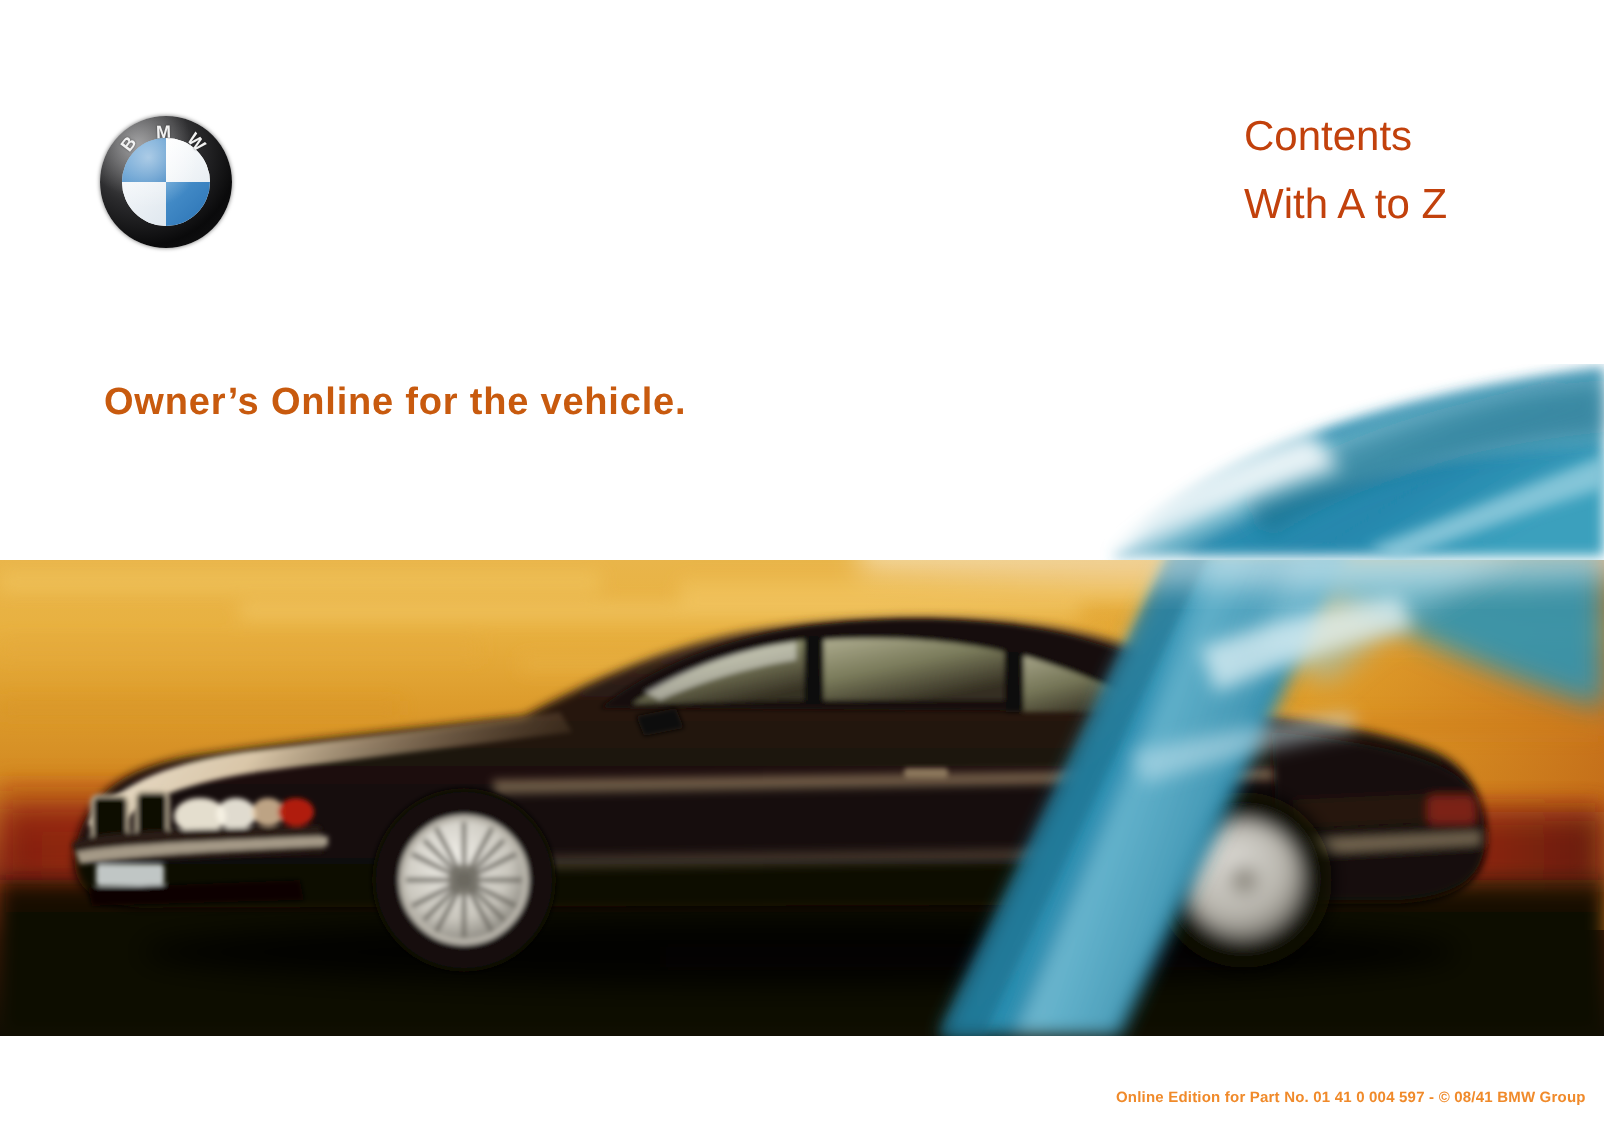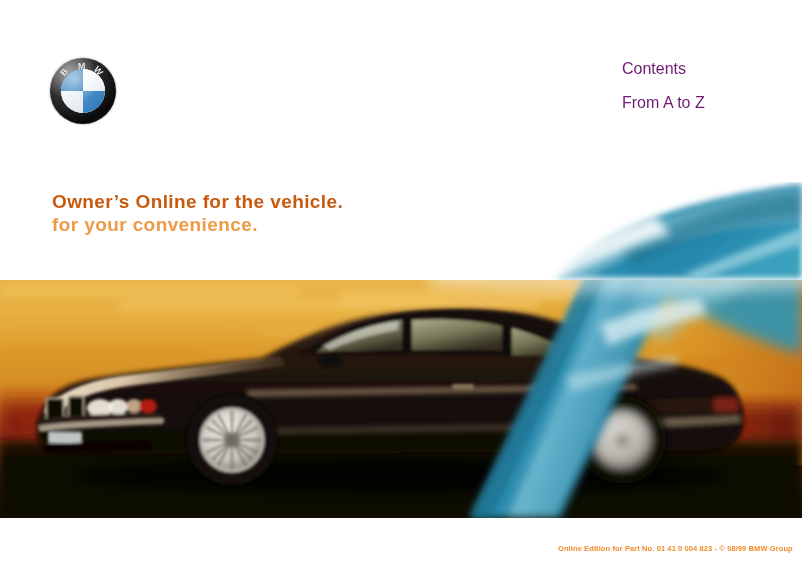--- a/index.html
+++ b/index.html
@@ -84,22 +84,22 @@
   .ll-w { left: 44px; top: 8px;  transform: rotate(48deg); }
 
   
   .contents-block {
     position: absolute;
     left: 622px;
     top: 52px;
     line-height: 34px;
   }
   .contents-block div {
-    color: #701a75;
-    font-size: 16px;
+    color: #c2410c;
+    font-size: 21px;
     font-weight: normal;
     white-space: nowrap;
   }
 
   
   .headline {
     position: absolute;
     left: 52px;
     top: 190px;
     z-index: 6;
@@ -167,26 +167,25 @@
     </div>
     <div class="logo-letters">
       <span class="ll-b">B</span>
       <span class="ll-m">M</span>
       <span class="ll-w">W</span>
     </div>
   </div>
 
   <div class="contents-block">
     <div>Contents</div>
-    <div>From A to Z</div>
+    <div>With A to Z</div>
   </div>
 
   <div class="headline">
     <div class="hl-1">Owner’s Online for the vehicle.</div>
-    <div class="hl-3">for your convenience.</div>
   </div>
 
   <div class="swoosh-top">
     <svg width="332" height="98" viewBox="0 0 332 98" xmlns="http://www.w3.org/2000/svg">
       <defs>
         <linearGradient id="rib1" x1="0" y1="0" x2="1" y2="0.6">
           <stop offset="0" stop-color="#ffffff"></stop>
           <stop offset="0.10" stop-color="#cfe7ef"></stop>
           <stop offset="0.26" stop-color="#5fb0c9"></stop>
           <stop offset="0.48" stop-color="#2c90b2"></stop>
@@ -458,15 +457,15 @@
       <g filter="url(#mb2)" opacity="0.5">
         <path d="M586,-6 L606,-6 L492,238 L470,238 Z" fill="#176581"></path>
       </g>
 
       <g filter="url(#mb7)">
         <path d="M430,-20 L820,-20 L820,8 C700,18 560,14 430,6 Z" fill="#ffffff" opacity="0.45"></path>
       </g>
     </svg>
   </div>
 
-  <div class="footer">Online Edition for Part No. 01 41 0 004 823 - © 08/99 BMW Group</div>
+  <div class="footer">Online Edition for Part No. 01 41 0 004 597 - © 08/41 BMW Group</div>
 
 </div>
 
 </body></html>

